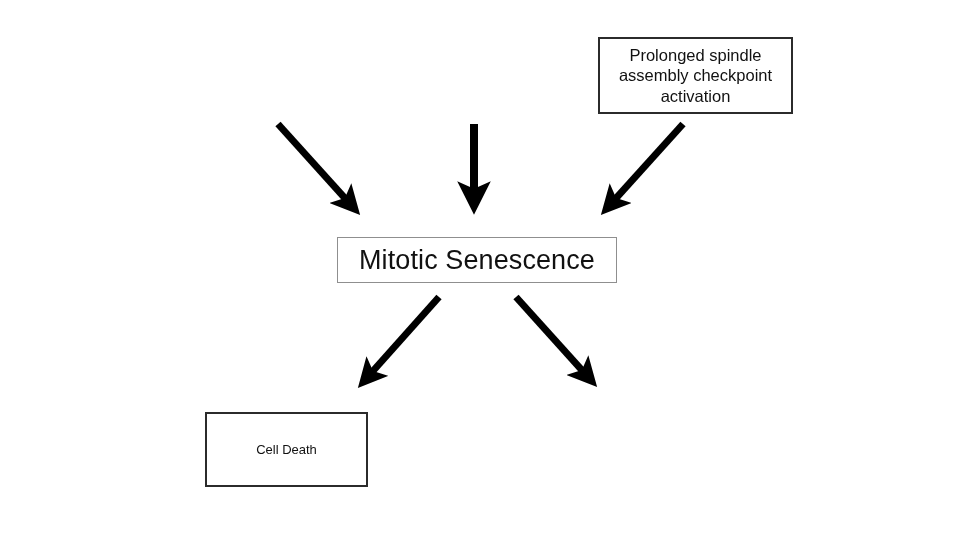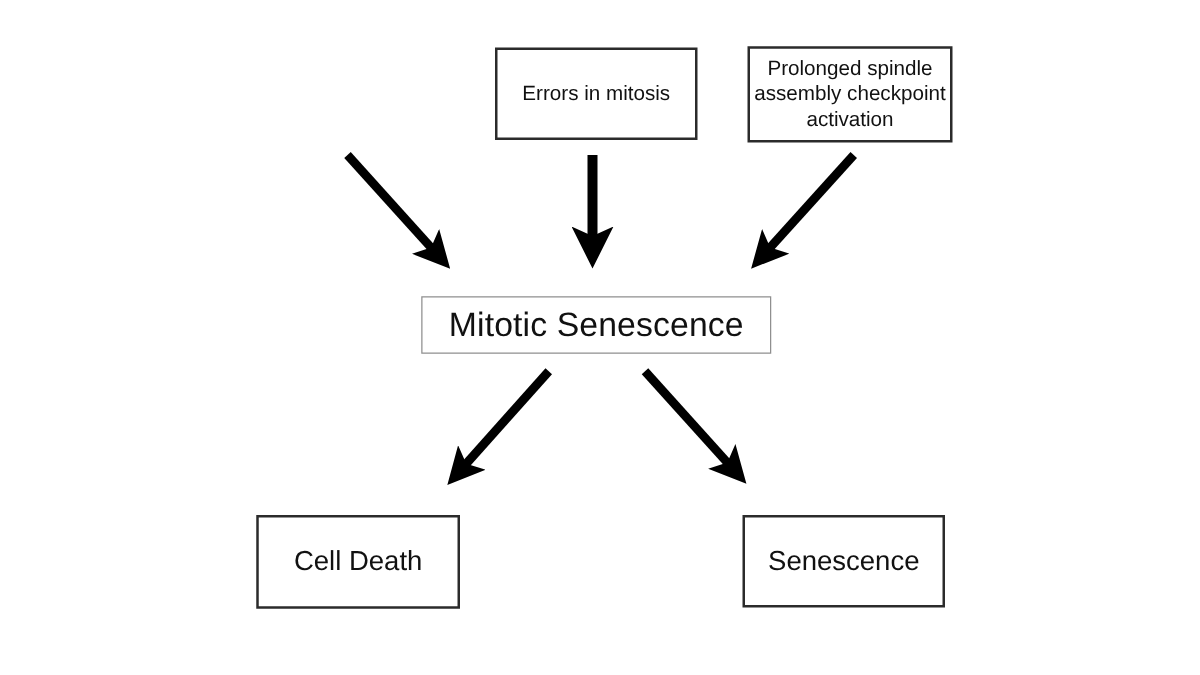--- a/index.html
+++ b/index.html
@@ -47,21 +47,21 @@
   }
   .node-central .node-label {
     font-size: 27px;
     letter-spacing: 0.1px;
   }
   
   .node-outcome {
     border: 2px solid #2b2b2b;
   }
   .node-outcome .node-label {
-    font-size: 22px;
+    font-size: 13px;
   }
   #arrow-layer {
     position: absolute;
     left: 0;
     top: 0;
     width: 960px;
     height: 540px;
     pointer-events: none;
   }
 </style>
@@ -79,35 +79,29 @@
     <g id="arrow-group">
         <line x1="278" y1="124" x2="351.20839124670283" y2="205.05214745170667" stroke="#000000" stroke-width="7" marker-end="url(#arrowhead)"></line>
         <line x1="474" y1="124" x2="474" y2="199.6" stroke="#000000" stroke-width="8" marker-end="url(#arrowhead)"></line>
         <line x1="683" y1="124" x2="609.7916087532972" y2="205.05214745170667" stroke="#000000" stroke-width="7" marker-end="url(#arrowhead)"></line>
         <line x1="439" y1="297" x2="366.7202869395321" y2="377.9881122243797" stroke="#000000" stroke-width="7" marker-end="url(#arrowhead)"></line>
         <line x1="516" y1="297" x2="588.2153180113505" y2="377.04589466318373" stroke="#000000" stroke-width="7" marker-end="url(#arrowhead)"></line>
       </g>
   </svg>
 
 
-  <div class="node-box node-cause" style="left: 396px; top: 38px; width: 162px; height: 74px;">
-    <span class="node-label">Errors in mitosis</span>
-  </div>
 
-  <div class="node-box node-cause" style="left: 598px; top: 37px; width: 164px; height: 77px; text-align: center;">
+  <div class="node-box node-cause" style="left: 598px; top: 37px; width: 195px; height: 77px; text-align: center;">
     <span class="node-label">Prolonged spindle
 assembly checkpoint
 activation</span>
   </div>
 
   <div class="node-box node-central" style="left: 337px; top: 237px; width: 280px; height: 46px;">
     <span class="node-label">Mitotic Senescence</span>
   </div>
 
   <div class="node-box node-outcome" style="left: 205px; top: 412px; width: 163px; height: 75px;">
     <span class="node-label">Cell Death</span>
   </div>
 
-  <div class="node-box node-outcome" style="left: 594px; top: 412px; width: 162px; height: 74px;">
-    <span class="node-label">Senescence</span>
-  </div>
 
 </div>
 
 </body></html>

